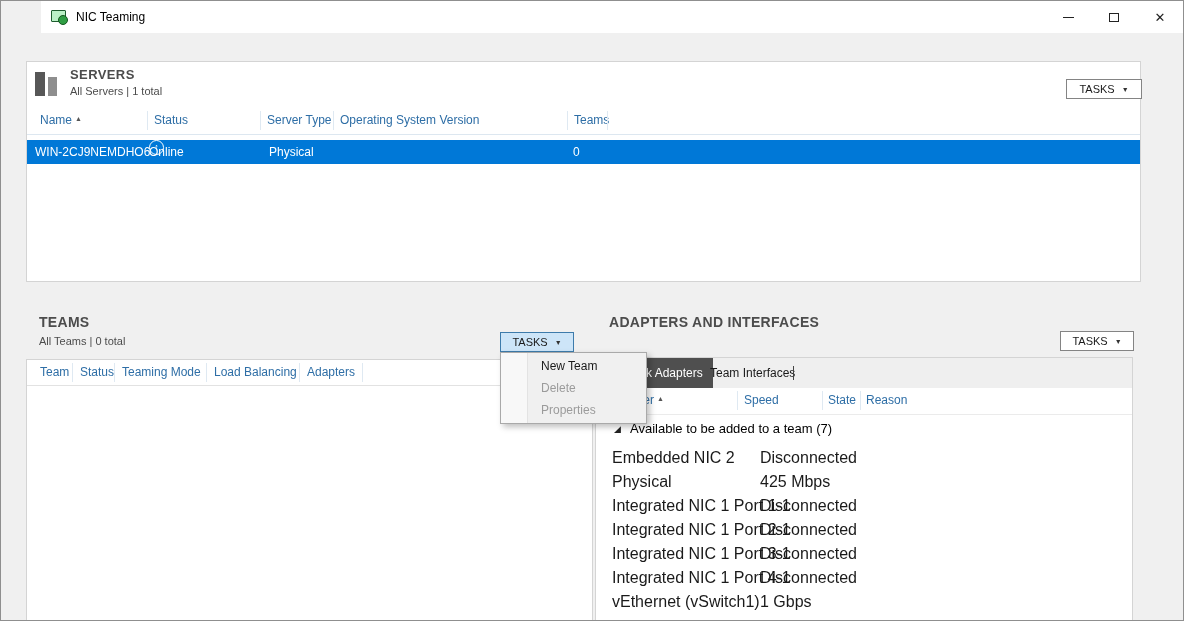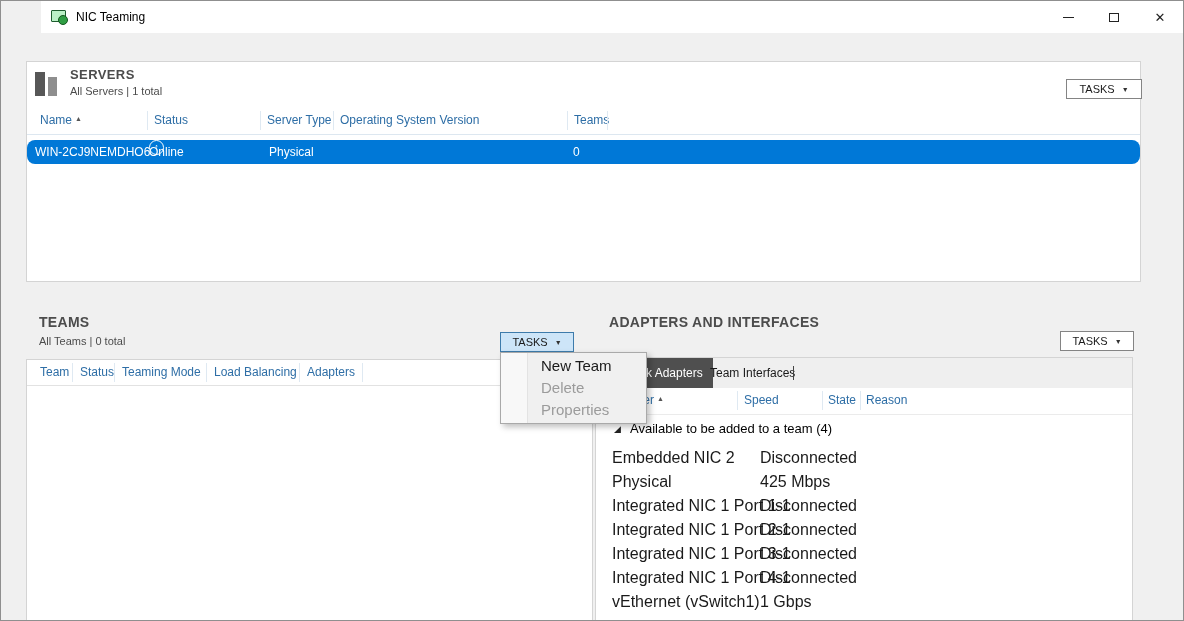--- a/index.html
+++ b/index.html
@@ -31,35 +31,35 @@
   .tasks-btn.active{background:#cde5f8;border-color:#3d7bab;}
   
   #servers-tile{left:25px;top:60px;width:1115px;height:221px;}
   .servers-icon{position:absolute;left:7px;top:8px;width:26px;height:28px;}
   .servers-icon .b1{position:absolute;left:1px;top:2px;width:10px;height:24px;background:#575757;}
   .servers-icon .b2{position:absolute;left:14px;top:7px;width:9px;height:19px;background:#8e8e8e;}
   .tile-title{position:absolute;left:43px;top:5px;font-size:13px;font-weight:bold;color:#4c4c4c;letter-spacing:.4px;}
   .tile-sub{position:absolute;left:43px;top:23px;font-size:11px;color:#4c4c4c;}
   #servers-tasks{left:1039px;top:17px;width:76px;}
   .srv-cols{position:absolute;left:0;right:0;top:46px;height:26px;border-bottom:1px solid #dde7f0;}
-  .srv-row{position:absolute;left:0;right:0;top:78px;height:24px;background:#0078d7;color:#fff;font-size:12px;line-height:24px;border-radius:8px;}
+  .srv-row{position:absolute;left:0;right:0;top:78px;height:24px;background:#0078d7;color:#fff;font-size:12px;line-height:24px;}
   .srv-row span{position:absolute;white-space:nowrap;}
   .up-circle{display:inline-block;width:13px;height:13px;border:1px solid #fff;border-radius:50%;font-size:9px;line-height:13px;text-align:center;margin-right:5px;vertical-align:-2px;}
   
   .section-title{position:absolute;font-size:14px;font-weight:bold;color:#4c4c4c;letter-spacing:.3px;}
   .section-sub{position:absolute;font-size:11px;color:#4c4c4c;}
   
   #teams-tile{left:25px;top:358px;width:567px;height:262px;}
   .teams-cols{position:absolute;left:0;right:0;top:0;height:25px;border-bottom:1px solid #e2e2e2;}
   #teams-tasks{left:499px;top:331px;width:74px;}
   
   #tasks-menu{position:absolute;left:499px;top:351px;width:147px;background:#f0f0f0;border:1px solid #a9a9a9;
     box-shadow:3px 3px 6px rgba(0,0,0,.25);z-index:30;padding:2px 0;box-sizing:border-box;}
   .menu-gutter{position:absolute;left:0;top:0;bottom:0;width:26px;background:#f8f8f8;border-right:1px solid #e3e3e3;}
-  .menu-item{position:relative;height:22px;line-height:22px;font-size:15px;padding-left:40px;color:#1a1a1a;}
+  .menu-item{position:relative;height:22px;line-height:22px;font-size:12px;padding-left:40px;color:#1a1a1a;}
   .menu-item.disabled{color:#9b9b9b;}
   
   #adapters-tile{left:594px;top:356px;width:538px;height:264px;}
   #adapters-tasks{left:1059px;top:330px;width:74px;}
   .tabstrip{position:absolute;left:0;right:0;top:0;height:30px;background:#efefef;border-bottom:1px solid #e3e3e3;}
   .tab-selected{position:absolute;left:2px;top:0;height:30px;background:#4f4f4f;color:#fff;font-size:12px;line-height:30px;padding:0 10px;}
   .tab-plain{position:absolute;left:108px;top:0;height:30px;line-height:30px;font-size:12px;color:#1a1a1a;padding:0 6px;}
   .tab-sep{position:absolute;left:197px;top:8px;height:14px;width:1px;background:#444;}
   .acols{position:absolute;left:0;right:0;top:30px;height:26px;border-bottom:1px solid #ebebeb;background:#fff;}
   .group-row{position:absolute;left:0;right:0;top:58px;height:26px;font-size:13px;line-height:26px;color:#000;}
@@ -178,21 +178,21 @@
       <span class="col-label" style="left:148px">Speed</span>
       <span class="col-label" style="left:232px">State</span>
       <span class="col-label" style="left:270px">Reason</span>
       <span class="vsep" style="left:141px"></span>
       <span class="vsep" style="left:226px"></span>
       <span class="vsep" style="left:264px"></span>
     </div>
 
     <div class="group-row">
       <span class="tri">◢</span>
-      <span class="glabel">Available to be added to a team (4)</span>
+      <span class="glabel">Available to be added to a team (7)</span>
     </div>
 
     <div class="ad-row" style="top:88px">
         <span class="c1">Embedded NIC 2</span>
         <span class="c2">Disconnected</span>
       </div>
     <div class="ad-row" style="top:112px">
         <span class="c1">Physical</span>
         <span class="c2">425 Mbps</span>
       </div>

